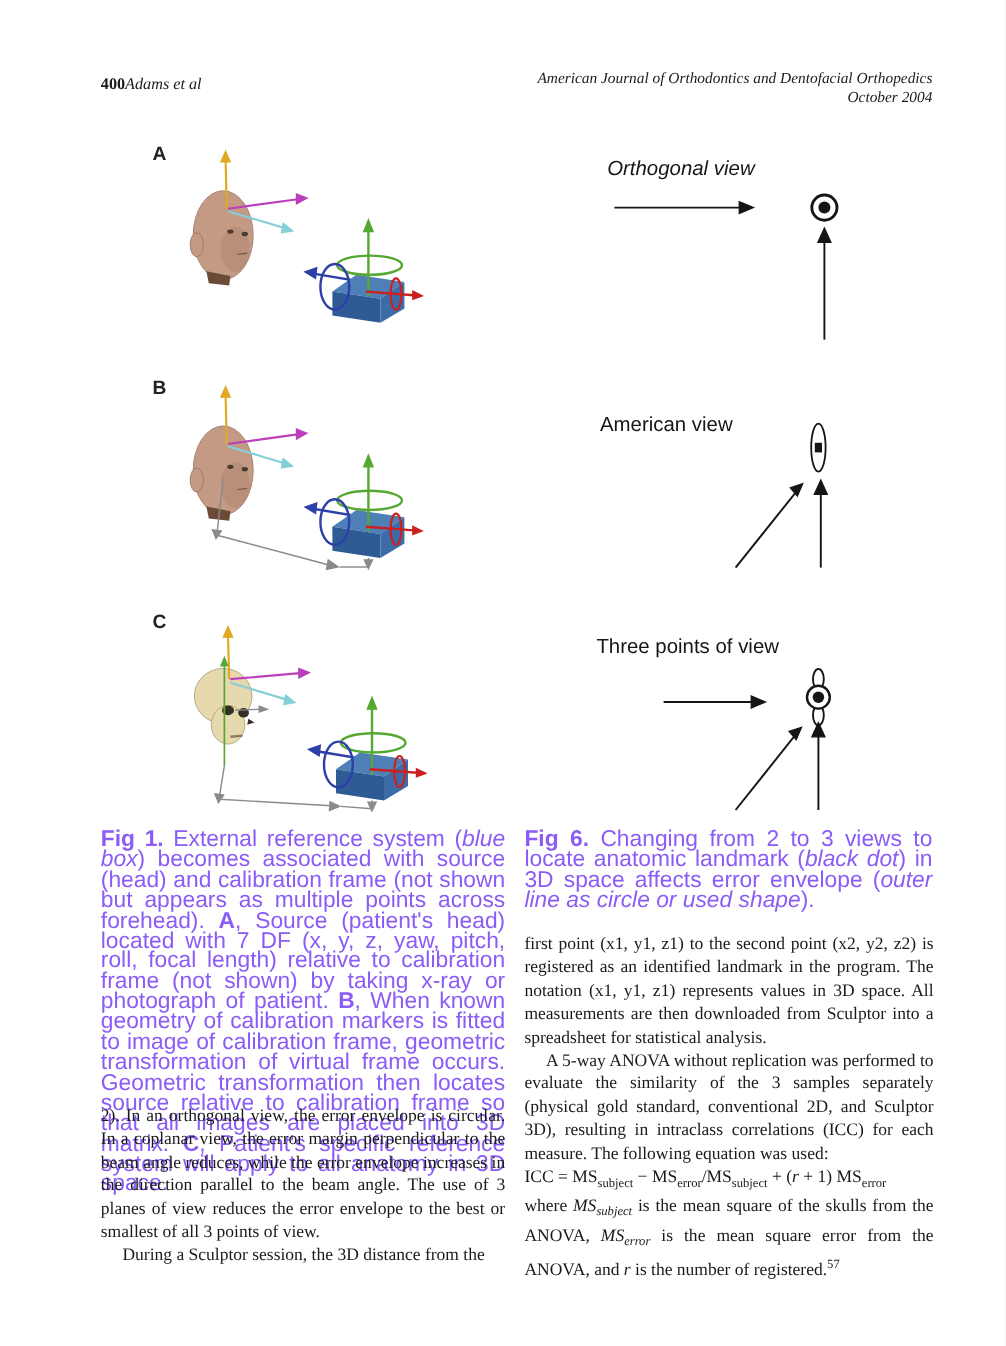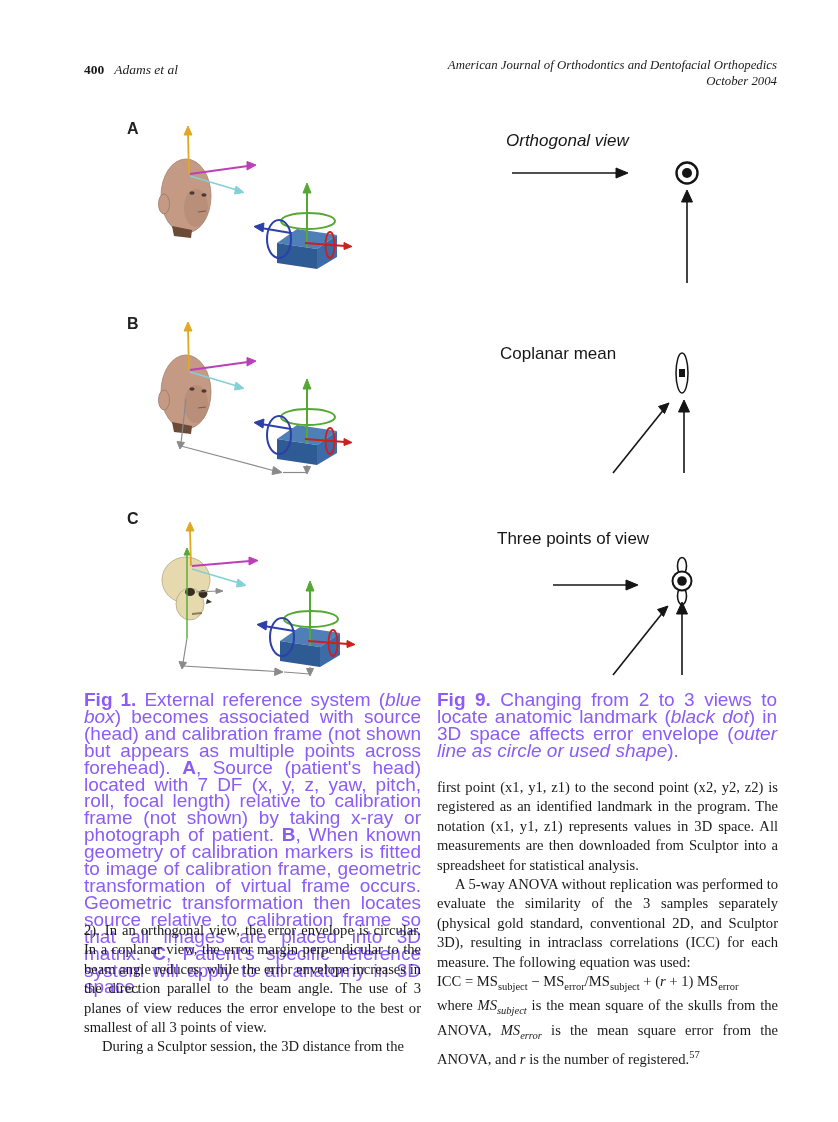--- a/index.html
+++ b/index.html
@@ -2,21 +2,21 @@
 <html><head>
 <meta charset="utf-8">
 <style>
   html,body{margin:0;padding:0;background:#e8e8e8;}
   #page{position:relative;width:838px;height:1122px;background:#ffffff;margin:0 auto;
         font-family:"Liberation Serif", serif;color:#1a1a1a;overflow:hidden;}
   .abs{position:absolute;}
   
   .hdr-left{left:84px;top:62px;font-size:13.5px;}
   .hdr-left .pagenum{font-weight:bold;}
-  .hdr-left .authors{font-style:italic;margin-left:10px;}
+  .hdr-left .authors{font-style:italic;}
   .hdr-right{right:61px;top:58px;text-align:right;font-style:italic;font-size:12.8px;line-height:15.5px;}
   
   .panel-label{font-family:"Liberation Sans", sans-serif;font-weight:bold;font-size:16px;color:#222;}
   .view-title{font-family:"Liberation Sans", sans-serif;font-size:17px;color:#161616;}
   
   .caption{font-family:"Liberation Sans", sans-serif;font-size:19px;line-height:16.9px;
            text-align:justify;color:#8b5cf6;}
   
   .bodytext{font-size:14.6px;line-height:19.4px;text-align:justify;}
   .bodytext p{margin:0;}
@@ -154,21 +154,21 @@
         <line x1="83" y1="551" x2="176" y2="556.5" stroke-width="1.2"></line>
         <polygon points="183,557 175,553 174.5,560.5"></polygon>
         <line x1="184" y1="557" x2="210" y2="559" stroke-width="1.2"></line>
         <line x1="210" y1="552" x2="210" y2="555" stroke-width="1.2"></line>
         <polygon points="210,561 206.5,553.5 213.5,553.5"></polygon>
       </g>
     </g>
   </svg>
 
   <div class="abs view-title" style="left:506px;top:131px;font-style:italic;">Orthogonal view</div>
-  <div class="abs view-title" style="left:500px;top:344px;">Coplanar mean</div>
+  <div class="abs view-title" style="left:500px;top:344px;">American view</div>
   <div class="abs view-title" style="left:497px;top:529px;">Three points of view</div>
 
   <svg class="abs" style="left:460px;top:118px;" width="320" height="562" viewBox="0 0 320 562">
     <g stroke="#151515" fill="#151515">
 
       <g>
         <line x1="52" y1="55" x2="158" y2="55" stroke-width="1.6"></line>
         <polygon points="168,55 156,50 156,60"></polygon>
         <circle cx="227" cy="55" r="10.5" fill="none" stroke-width="2.4"></circle>
         <circle cx="227" cy="55" r="5" stroke="none"></circle>
@@ -194,21 +194,21 @@
         <circle cx="222" cy="463" r="4.8" stroke="none"></circle>
         <line x1="153" y1="557" x2="204" y2="493" stroke-width="1.6"></line>
         <polygon points="208,488 197.5,491.5 203.5,498.5"></polygon>
         <line x1="222" y1="557" x2="222" y2="494" stroke-width="1.6"></line>
         <polygon points="222,484 216.5,496 227.5,496"></polygon>
       </g>
     </g>
   </svg>
 
   <div class="abs caption" style="left:84px;top:692px;width:337px;"><span class="run-b">Fig 1.</span><span> External reference system (</span><span class="run-i">blue box</span><span>) becomes associated with source (head) and calibration frame (not shown but appears as multiple points across forehead). </span><span class="run-b">A</span><span>, Source (patient's head) located with 7 DF (x, y, z, yaw, pitch, roll, focal length) relative to calibration frame (not shown) by taking x-ray or photograph of patient. </span><span class="run-b">B</span><span>, When known geometry of calibration markers is fitted to image of calibration frame, geometric transformation of virtual frame occurs. Geometric transformation then locates source relative to calibration frame so that all images are placed into 3D matrix. </span><span class="run-b">C</span><span>, Patient's specific reference system will apply to all anatomy in 3D space.</span></div>
-  <div class="abs caption" style="left:437px;top:692px;width:340px;"><span class="run-b">Fig 9.</span><span> Changing from 2 to 3 views to locate anatomic landmark (</span><span class="run-i">black dot</span><span>) in 3D space affects error envelope (</span><span class="run-i">outer line as circle or used shape</span><span>).</span></div>
+  <div class="abs caption" style="left:437px;top:692px;width:340px;"><span class="run-b">Fig 6.</span><span> Changing from 2 to 3 views to locate anatomic landmark (</span><span class="run-i">black dot</span><span>) in 3D space affects error envelope (</span><span class="run-i">outer line as circle or used shape</span><span>).</span></div>
 
   <div class="abs bodytext" style="left:84px;top:921px;width:337px;">
     <p>2). In an orthogonal view, the error envelope is circular. In a coplanar view, the error margin perpendicular to the beam angle reduces, while the error envelope increases in the direction parallel to the beam angle. The use of 3 planes of view reduces the error envelope to the best or smallest of all 3 points of view.</p>
     <p class="indent">During a Sculptor session, the 3D distance from the</p>
   </div>
 
   <div class="abs bodytext" style="left:437px;top:763px;width:341px;margin-top:15px;">
     <p>first point (x1, y1, z1) to the second point (x2, y2, z2) is registered as an identified landmark in the program. The notation (x1, y1, z1) represents values in 3D space. All measurements are then downloaded from Sculptor into a spreadsheet for statistical analysis.</p>
     <p class="indent">A 5-way ANOVA without replication was performed to evaluate the similarity of the 3 samples separately (physical gold standard, conventional 2D, and Sculptor 3D), resulting in intraclass correlations (ICC) for each measure. The following equation was used:</p>
     <p class="equation"><span>ICC = MS</span><span class="run-sub">subject</span><span> − MS</span><span class="run-sub">error</span><span>/MS</span><span class="run-sub">subject</span><span> + (</span><span class="run-i">r</span><span> + 1) MS</span><span class="run-sub">error</span></p>

